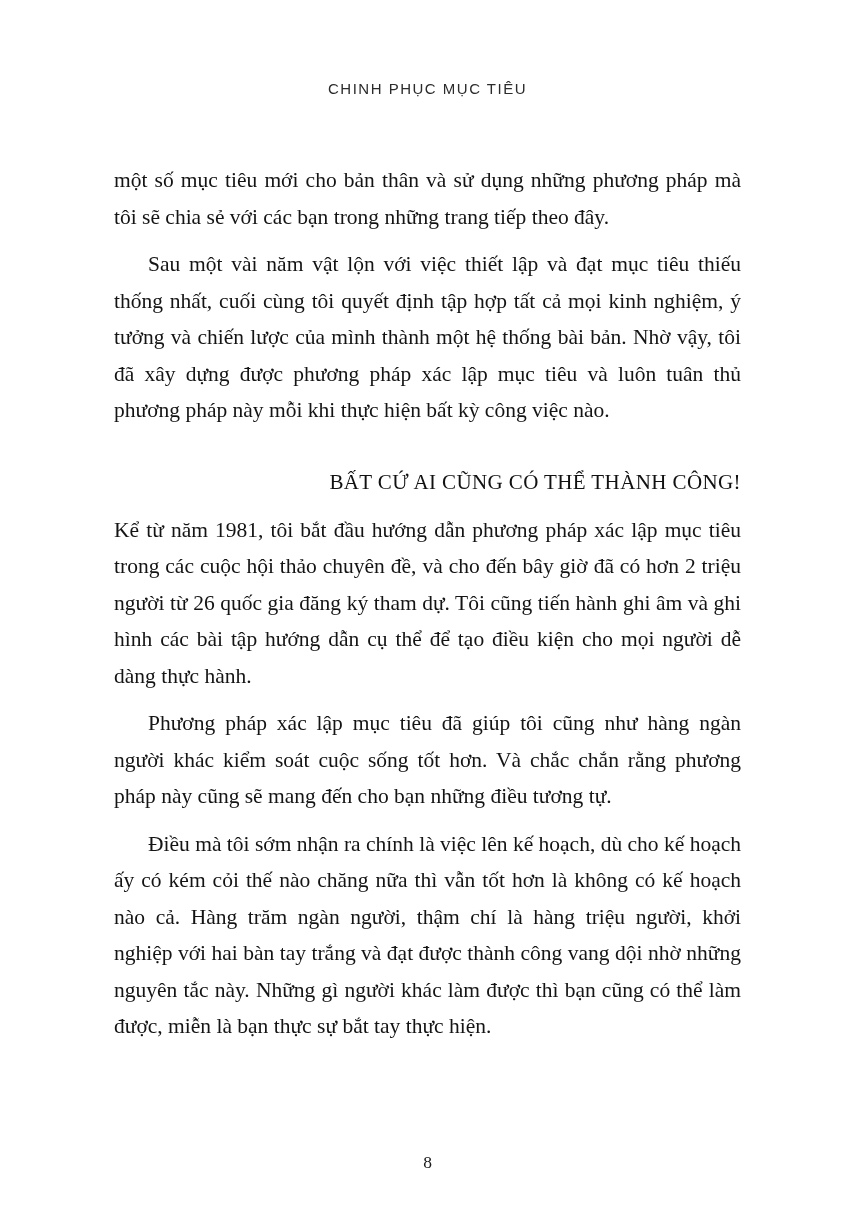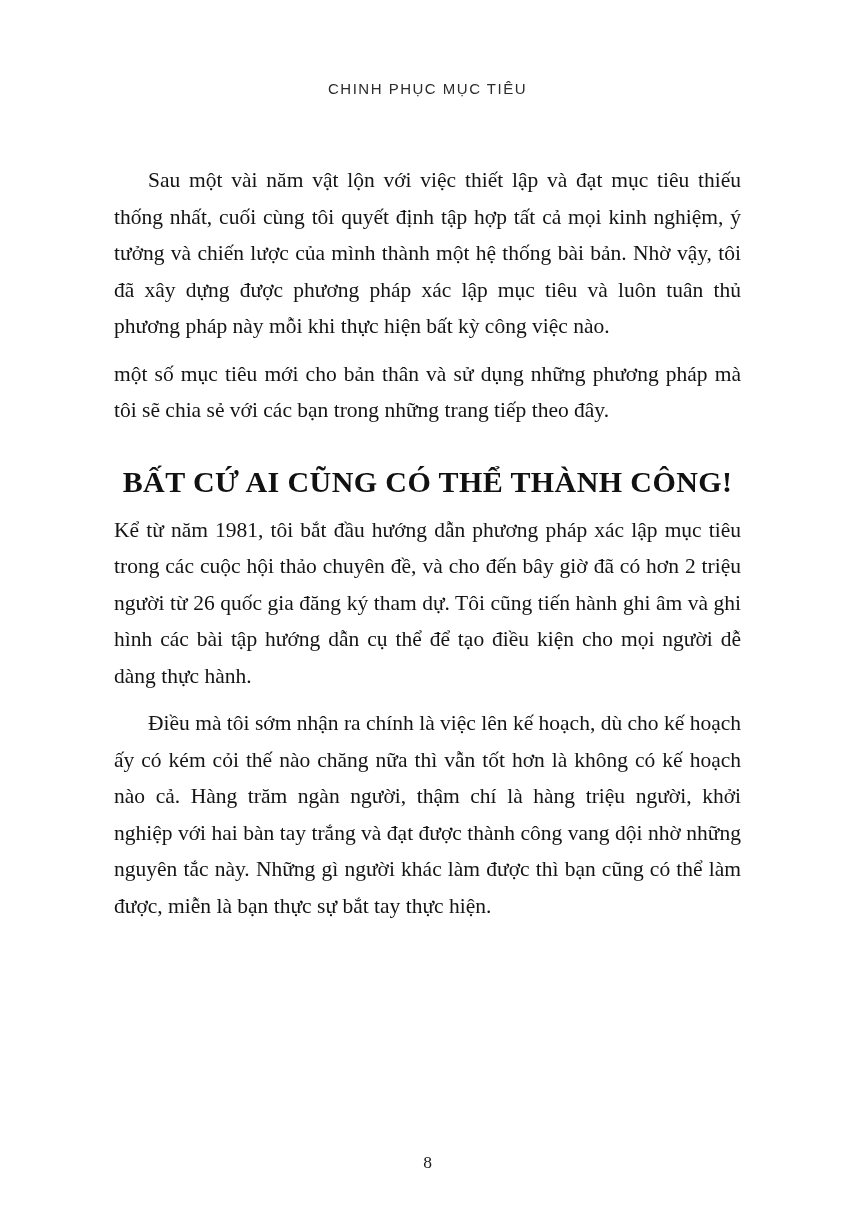--- a/index.html
+++ b/index.html
@@ -37,25 +37,25 @@
   p.para {
     margin: 0 0 11px 0;
     padding: 0;
   }
   p.para.indent {
     text-indent: 34px;
   }
   h2.section-heading {
     margin: 38px 0 15px 0;
     padding: 0;
-    font-size: 30px;
-    font-weight: bold;
+    font-size: 21px;
+    font-weight: normal;
     letter-spacing: 0.4px;
     line-height: 30px;
-    text-align: center;
+    text-align: right;
     color: #111111;
   }
   .page-number {
     position: absolute;
     top: 1136px;
     left: 0;
     width: 855px;
     text-align: center;
     font-size: 17.5px;
     color: #1a1a1a;
@@ -63,28 +63,29 @@
 </style>
 </head>
 <body>
 
 <div class="page">
 
   <div class="running-head">CHINH PHỤC MỤC TIÊU</div>
 
   <div class="body-text">
 
+    <p class="para no-indent">một số mục tiêu mới cho bản thân và sử dụng những phương pháp mà tôi sẽ chia sẻ với các bạn trong những trang tiếp theo đây.</p>
+
     <p class="para indent">Sau một vài năm vật lộn với việc thiết lập và đạt mục tiêu thiếu thống nhất, cuối cùng tôi quyết định tập hợp tất cả mọi kinh nghiệm, ý tưởng và chiến lược của mình thành một hệ thống bài bản. Nhờ vậy, tôi đã xây dựng được phương pháp xác lập mục tiêu và luôn tuân thủ phương pháp này mỗi khi thực hiện bất kỳ công việc nào.</p>
-
-    <p class="para no-indent">một số mục tiêu mới cho bản thân và sử dụng những phương pháp mà tôi sẽ chia sẻ với các bạn trong những trang tiếp theo đây.</p>
 
     <h2 class="section-heading">BẤT CỨ AI CŨNG CÓ THỂ THÀNH CÔNG!</h2>
 
     <p class="para no-indent">Kể từ năm 1981, tôi bắt đầu hướng dẫn phương pháp xác lập mục tiêu trong các cuộc hội thảo chuyên đề, và cho đến bây giờ đã có hơn 2 triệu người từ 26 quốc gia đăng ký tham dự. Tôi cũng tiến hành ghi âm và ghi hình các bài tập hướng dẫn cụ thể để tạo điều kiện cho mọi người dễ dàng thực hành.</p>
 
+    <p class="para indent">Phương pháp xác lập mục tiêu đã giúp tôi cũng như hàng ngàn người khác kiểm soát cuộc sống tốt hơn. Và chắc chắn rằng phương pháp này cũng sẽ mang đến cho bạn những điều tương tự.</p>
 
     <p class="para indent">Điều mà tôi sớm nhận ra chính là việc lên kế hoạch, dù cho kế hoạch ấy có kém cỏi thế nào chăng nữa thì vẫn tốt hơn là không có kế hoạch nào cả. Hàng trăm ngàn người, thậm chí là hàng triệu người, khởi nghiệp với hai bàn tay trắng và đạt được thành công vang dội nhờ những nguyên tắc này. Những gì người khác làm được thì bạn cũng có thể làm được, miễn là bạn thực sự bắt tay thực hiện.</p>
 
   </div>
 
   <div class="page-number">8</div>
 
 </div>
 
 </body></html>

